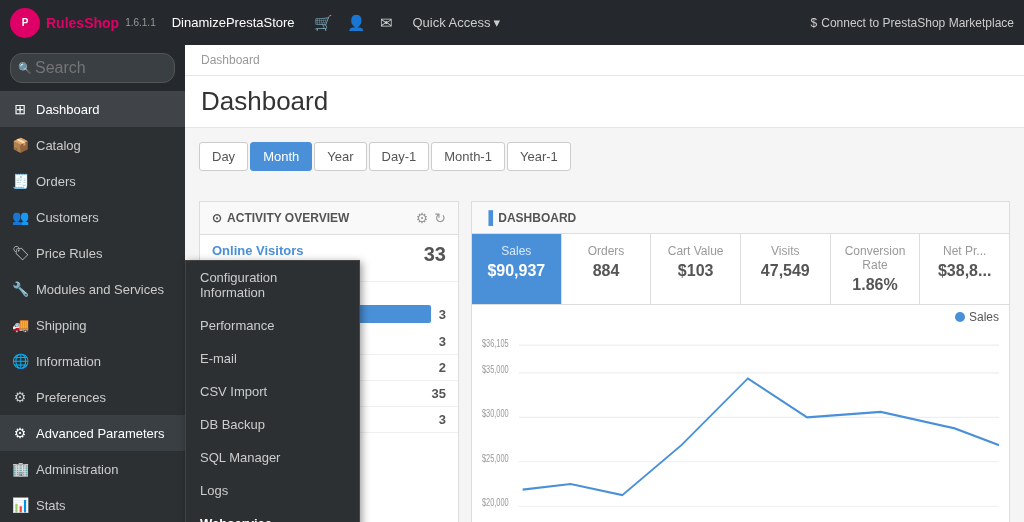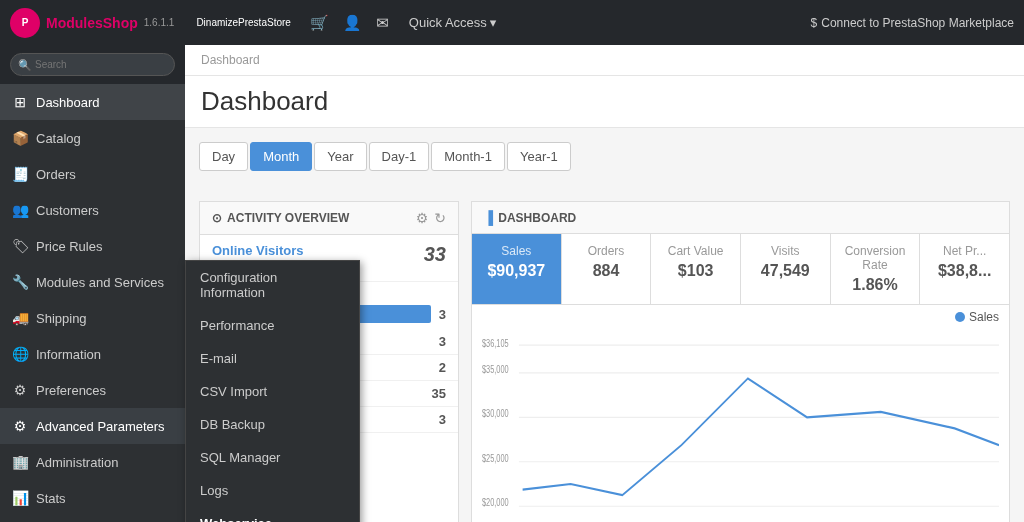--- a/index.html
+++ b/index.html
@@ -37,24 +37,24 @@
       font-size: 14px;
       font-weight: bold;
       color: #fff;
     }
     .navbar-brand-text span {
       color: #df0067;
     }
     .navbar-version {
       font-size: 10px;
       color: #999;
-      margin-right: 12px;
+      margin-right: 6px;
     }
     .navbar-store {
-      font-size: 10px;
+      font-size: 13px;
       color: #fff;
       margin-right: 20px;
     }
     .navbar-icons {
       display: flex;
       gap: 14px;
       align-items: center;
       margin-right: 20px;
     }
     .navbar-icon {
@@ -106,21 +106,21 @@
       padding: 8px 10px;
       background: #25282c;
     }
     .sidebar-search-input {
       width: 100%;
       background: #3a3f44;
       border: 1px solid #555;
       border-radius: 12px;
       padding: 5px 10px 5px 24px;
       color: #fde047;
-      font-size: 10px;
+      font-size: 16px;
       outline: none;
     }
     .sidebar-search-wrap {
       position: relative;
     }
     .sidebar-search-icon {
       position: absolute;
       left: 8px;
       top: 50%;
       transform: translateY(-50%);
@@ -287,21 +287,20 @@
     }
     .activity-sublabel {
       font-size: 11px;
       color: #999;
       font-weight: normal;
     }
     .activity-value {
       font-size: 20px;
       color: #555;
       font-weight: bold;
-      font-style: italic;
     }
     .activity-bar-label {
       font-size: 12px;
       color: #555;
       margin-bottom: 3px;
     }
     .activity-small-row {
       display: flex;
       align-items: center;
       padding: 5px 12px;
@@ -407,21 +406,21 @@
   </style>
 </head>
 <body>
 
 <div class="navbar">
   <div class="navbar-brand">
     <div class="navbar-logo">
       <span>P</span>
     </div>
     <span class="navbar-brand-text">
-      <span>Modules</span><span style="color:#df0067">Shop</span>
+      <span>Rules</span><span style="color:#df0067">Shop</span>
     </span>
     <span class="navbar-version">1.6.1.1</span>
   </div>
   <span class="navbar-store">DinamizePrestaStore</span>
   <div class="navbar-icons">
     <span class="navbar-icon">🛒</span>
     <span class="navbar-icon">👤</span>
     <span class="navbar-icon">✉</span>
   </div>
   <div class="navbar-quick-access">

